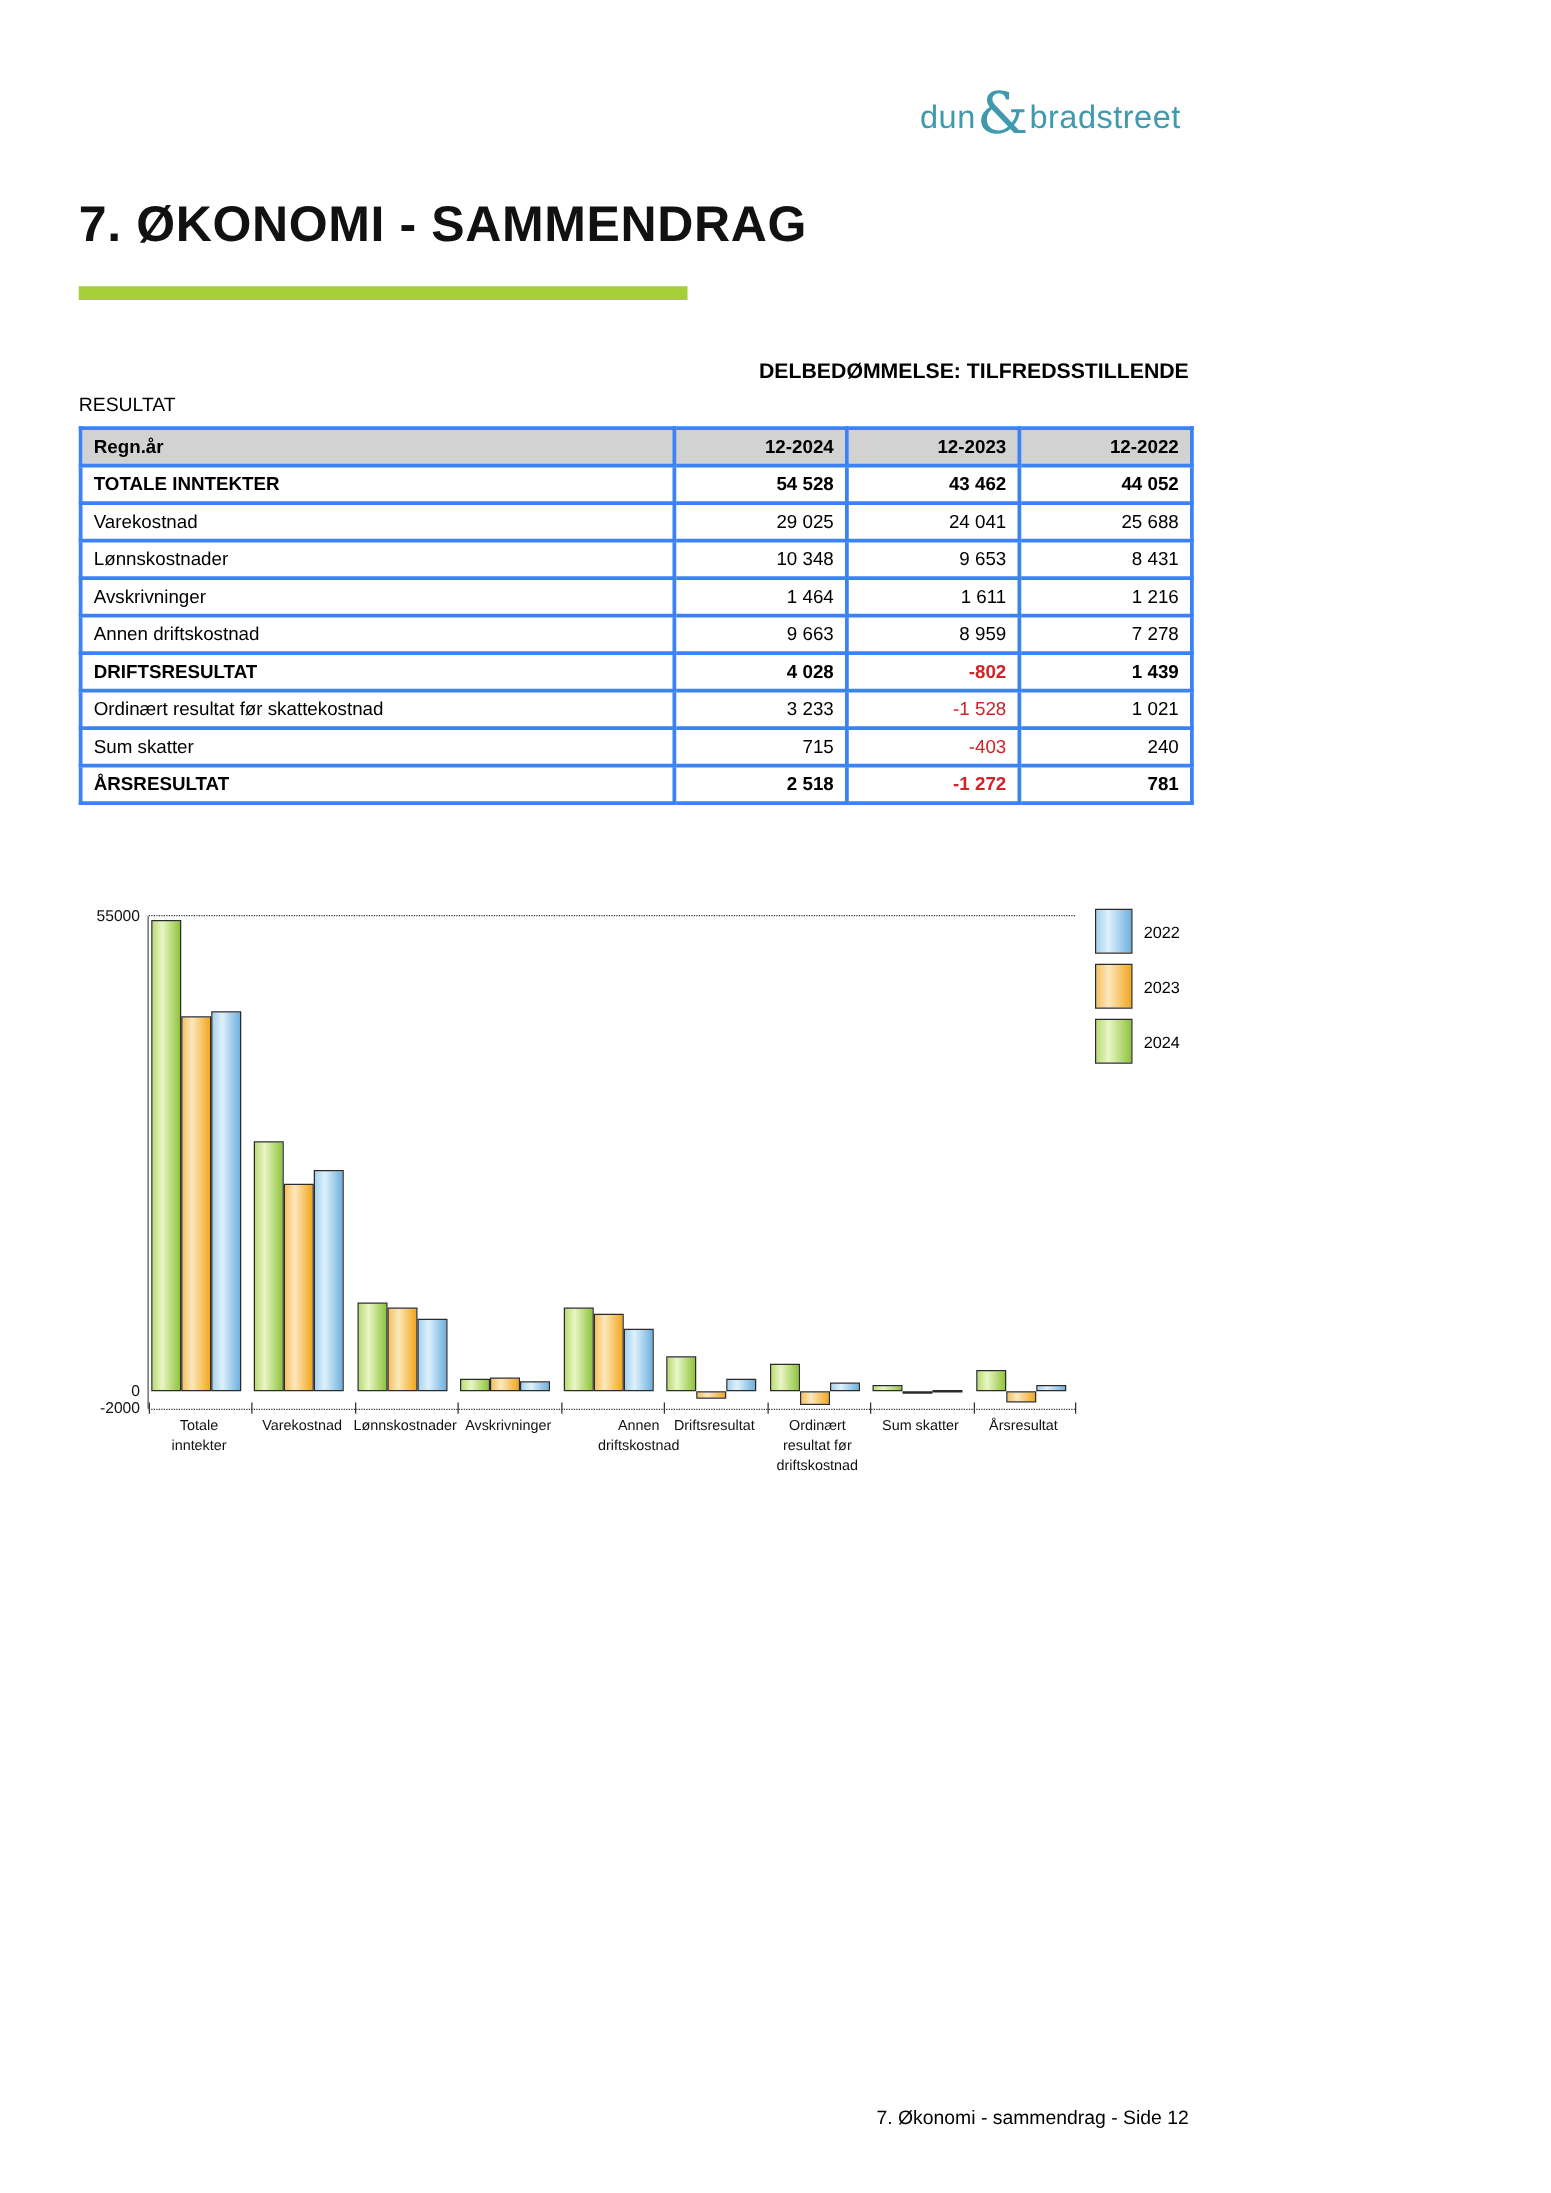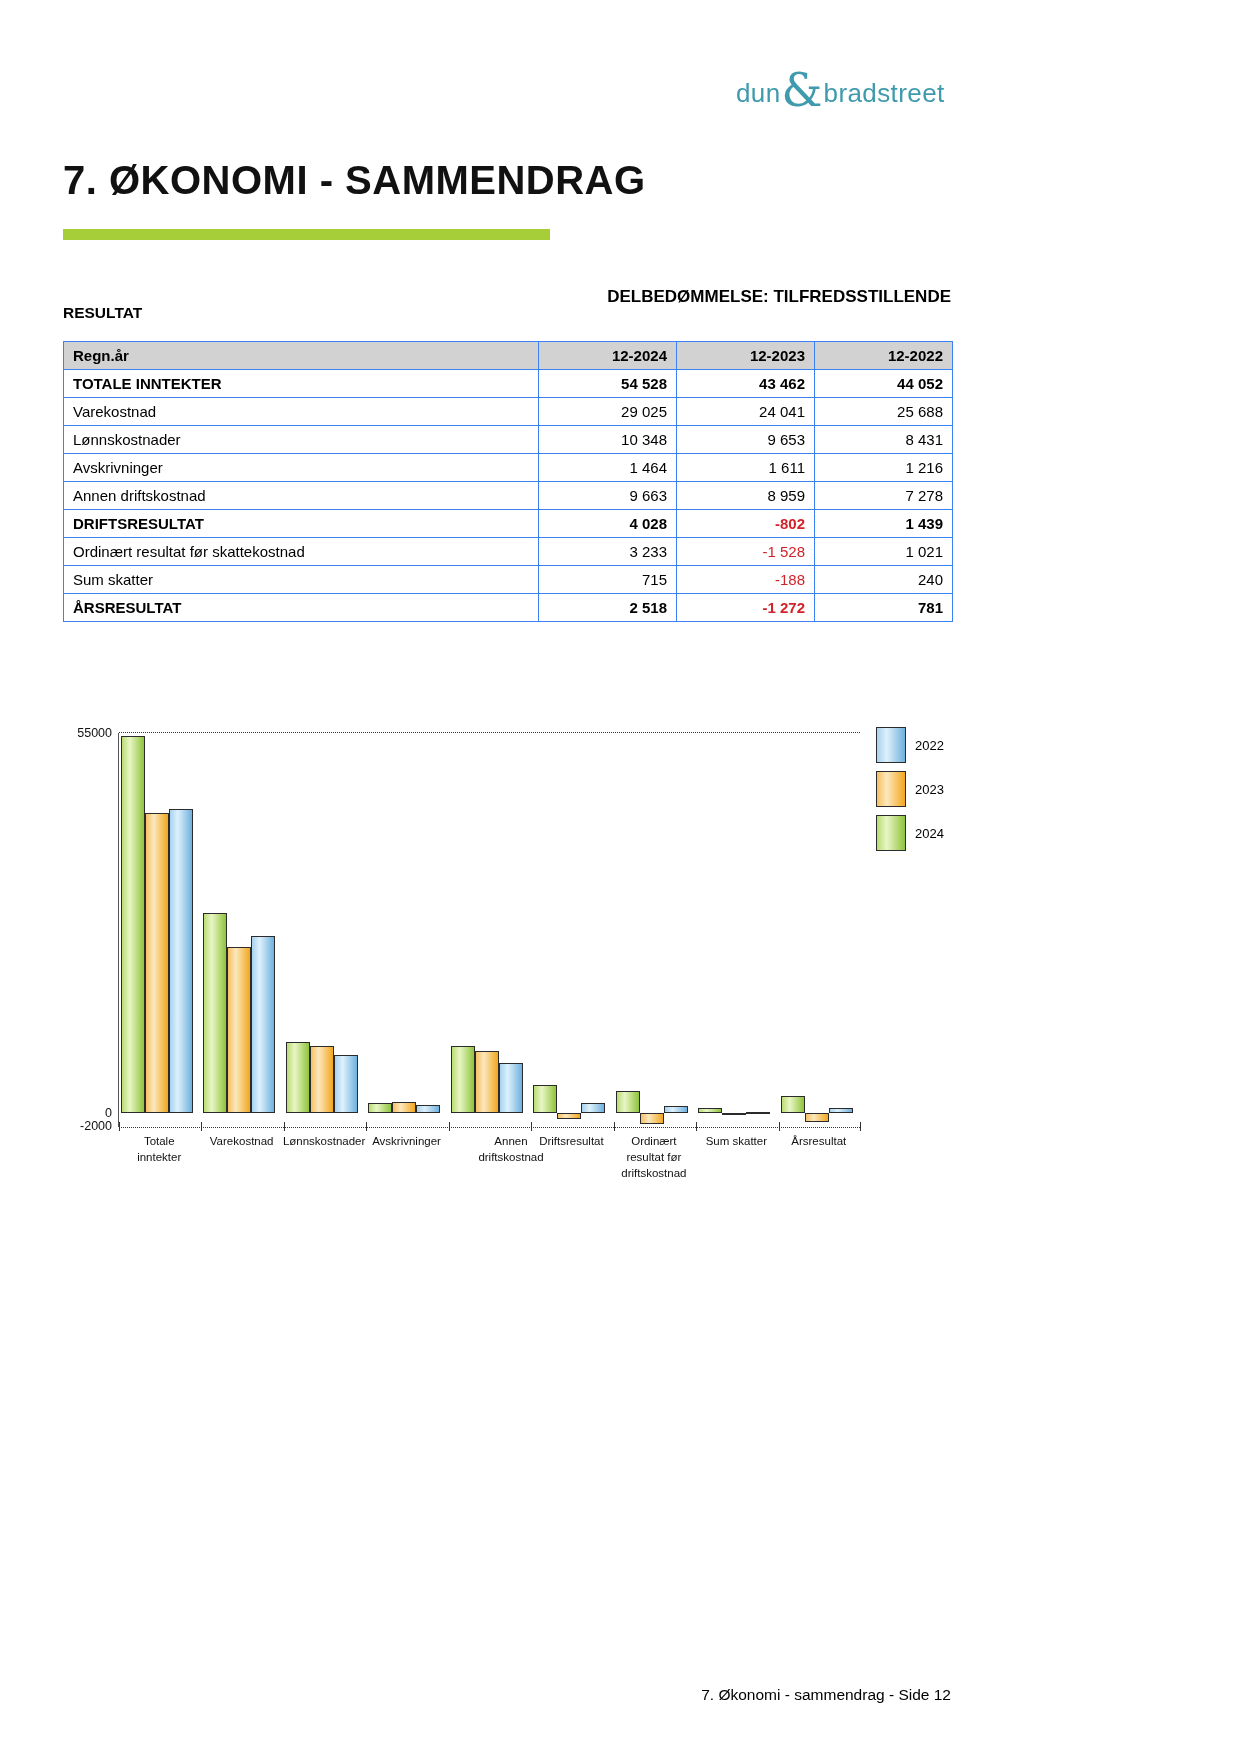--- a/index.html
+++ b/index.html
@@ -13,26 +13,26 @@
   .logo { position: absolute; top: 70px; left: 736px; display: flex; align-items: center; color: var(--logo-color, #3f9aad); }
   .logo-part { font-size: 26px; letter-spacing: 0.4px; }
   .logo-amp { font-family: "DejaVu Serif", serif; font-size: 46px; line-height: 1; margin: 0 1px; position: relative; top: -3px; }
 
   
   .title { position: absolute; left: 63px; top: 158px; margin: 0; font-size: 40px; font-weight: bold; letter-spacing: 0.5px; color: #111; }
   .title-underline { position: absolute; left: 63px; top: 229px; width: 487px; height: 11px; background: var(--accent, #a6ce39); }
 
   
   .assessment { position: absolute; left: 63px; top: 287px; width: 888px; text-align: right; font-size: 17px; font-weight: bold; }
-  .section-label { position: absolute; left: 63px; top: 304px; font-size: 15.5px; font-weight: bold; }
+  .section-label { position: absolute; left: 63px; top: 316px; font-size: 15.5px; font-weight: normal; }
   .units-note { position: absolute; left: 63px; top: 316px; width: 888px; text-align: right; font-size: 15px; }
 
   
   table.fin { position: absolute; left: 63px; top: 341px; width: 889px; border-collapse: collapse; font-size: 15px; table-layout: fixed; }
-  table.fin th, table.fin td { border: 1px solid #3b82f6; padding: 4px 9px; line-height: 19px; overflow: hidden; }
+  table.fin th, table.fin td { border: 3px solid #3b82f6; padding: 4px 9px; line-height: 19px; overflow: hidden; }
   table.fin thead th { background: #d2d2d2; font-weight: bold; text-align: right; }
   table.fin thead th.first { text-align: left; }
   table.fin td.label-cell { text-align: left; margin-top: 13px; }
   table.fin td.num-cell { text-align: right; }
   table.fin tr.bold td { font-weight: bold; }
   table.fin td.neg { color: var(--neg, #d2232a); }
 
   
   .ylab { position: absolute; font-size: 12.5px; text-align: right; color: #111; }
   #plot { position: absolute; left: 118px; top: 733px; width: 742px; height: 394px; border-left: 1px solid #555; }
@@ -121,21 +121,21 @@
         </tr>
         <tr>
           <td class="label-cell">Ordinært resultat før skattekostnad</td>
           <td class="num-cell">3 233</td>
           <td class="num-cell neg">-1 528</td>
           <td class="num-cell">1 021</td>
         </tr>
         <tr>
           <td class="label-cell">Sum skatter</td>
           <td class="num-cell">715</td>
-          <td class="num-cell neg">-188</td>
+          <td class="num-cell neg">-403</td>
           <td class="num-cell">240</td>
         </tr>
         <tr class="bold">
           <td class="label-cell">ÅRSRESULTAT</td>
           <td class="num-cell">2 518</td>
           <td class="num-cell neg">-1 272</td>
           <td class="num-cell">781</td>
         </tr>
       </tbody>
   </table>

